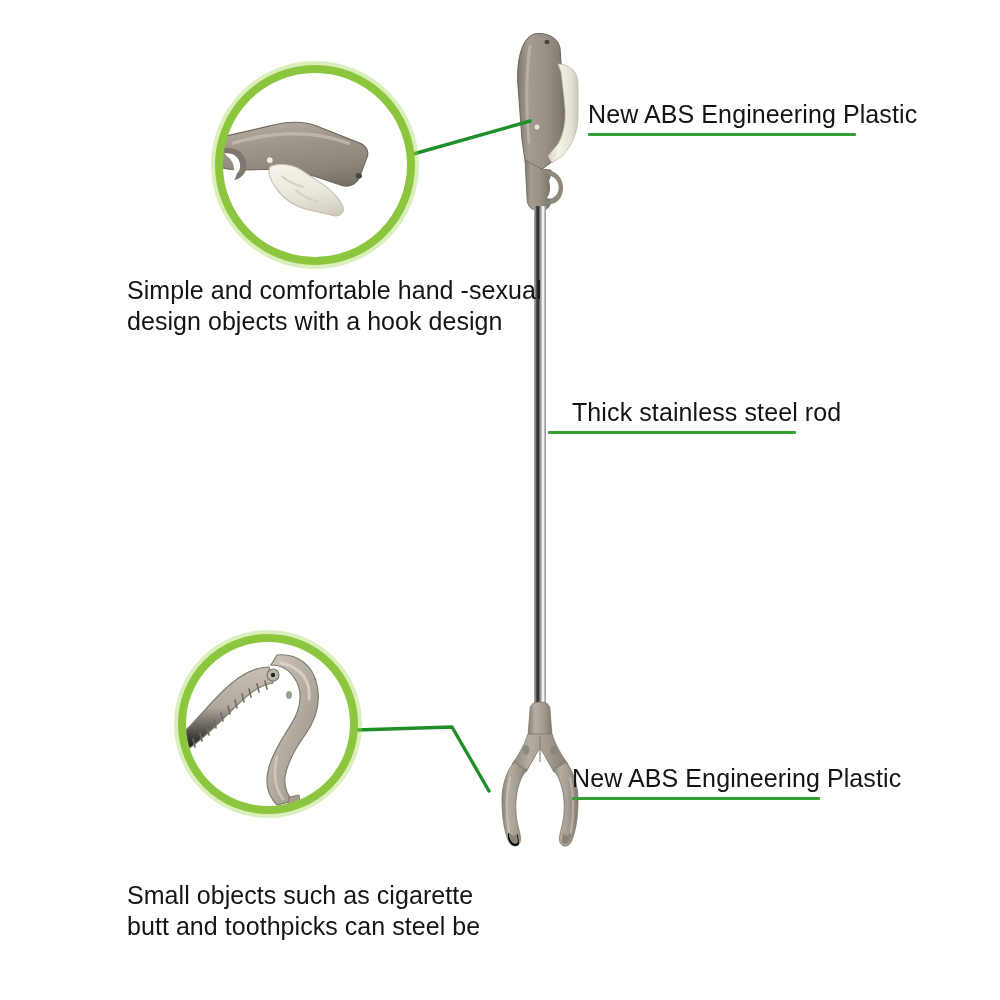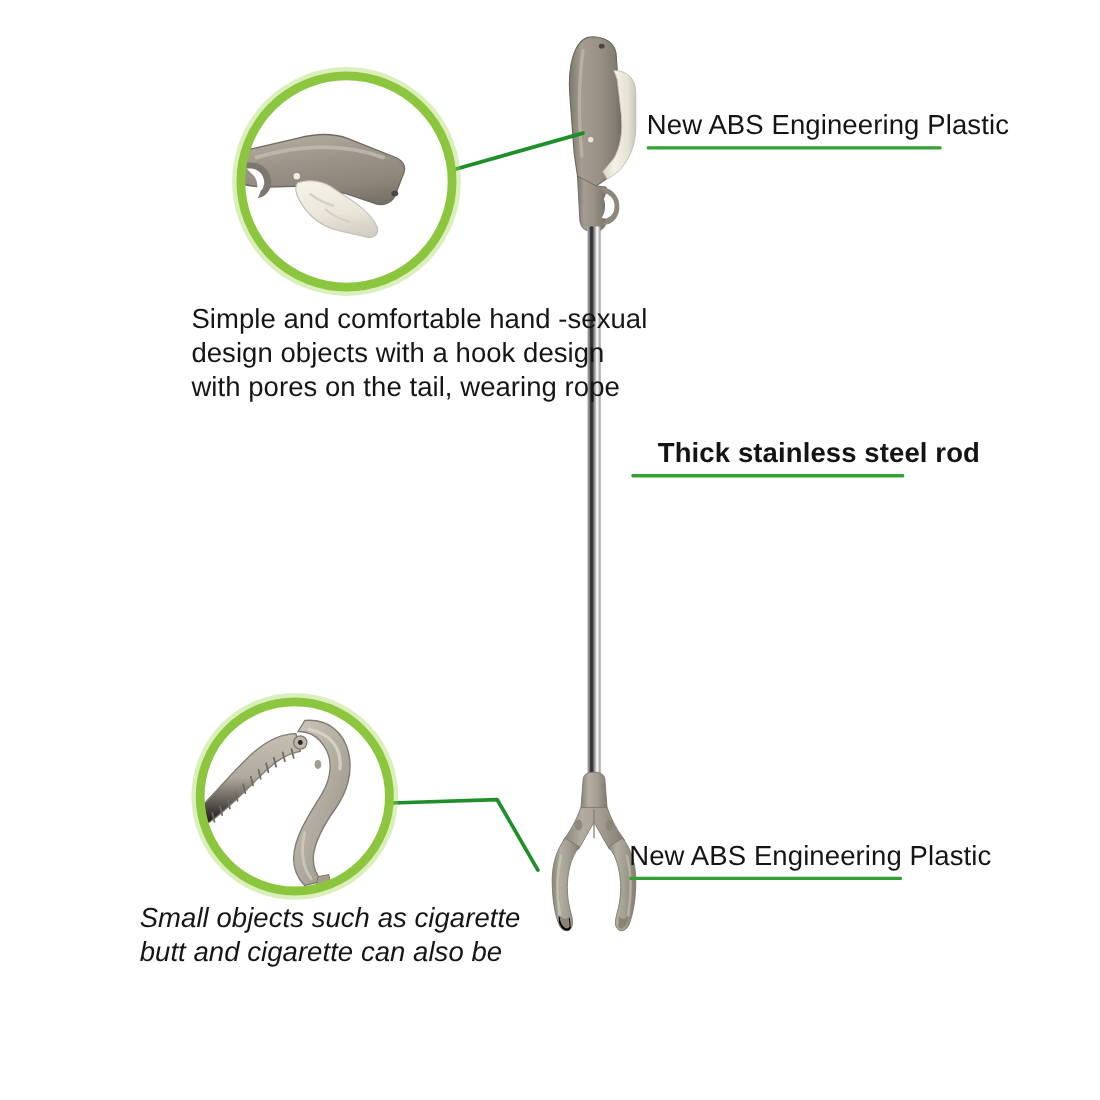--- a/index.html
+++ b/index.html
@@ -337,34 +337,33 @@
     </svg>
   </div>
   <div class="abs ring-glow" style="left:174px; top:630px; width:188px; height:188px; border-width:11px;"></div>
   <div class="abs ring" style="left:178px; top:634px; width:180px; height:180px; border-width:8px;"></div>
 
   <div class="abs" style="left:588px; top:100px; width:330px;">
     <div class="callout-label">New ABS Engineering Plastic</div>
     <div class="callout-underline" style="width:268px; margin-top:4px;"></div>
   </div>
 
-  <div class="abs" style="left:574px; top:398px; width:320px;font-weight:bold;">
+  <div class="abs" style="left:548px; top:398px; width:320px;">
     <div class="callout-label" style="margin-left:24px;">Thick stainless steel rod</div>
     <div class="callout-underline" style="width:248px; margin-top:4px;"></div>
   </div>
 
   <div class="abs" style="left:572px; top:764px; width:330px;">
     <div class="callout-label">New ABS Engineering Plastic</div>
     <div class="callout-underline" style="width:248px; margin-top:4px;"></div>
   </div>
 
-  <div class="abs caption" style="left:127px; top:275px; width:420px;margin-left:47px;">
+  <div class="abs caption" style="left:127px; top:275px; width:420px;">
     <div>Simple and comfortable hand -sexual</div>
     <div>design objects with a hook design</div>
-    <div>with pores on the tail, wearing rope</div>
-  </div>
-
-  <div class="abs caption" style="left:127px; top:820px; width:420px;font-style:italic;">
+  </div>
+
+  <div class="abs caption" style="left:127px; top:880px; width:420px;">
     <div>Small objects such as cigarette</div>
-    <div>butt and cigarette can also be</div>
+    <div>butt and toothpicks can steel be</div>
   </div>
 
 </div>
 
 </body></html>

